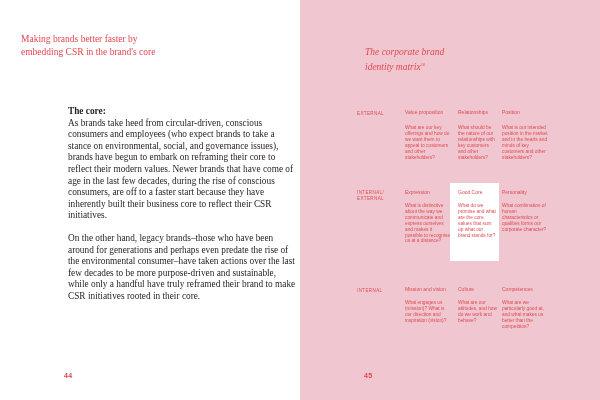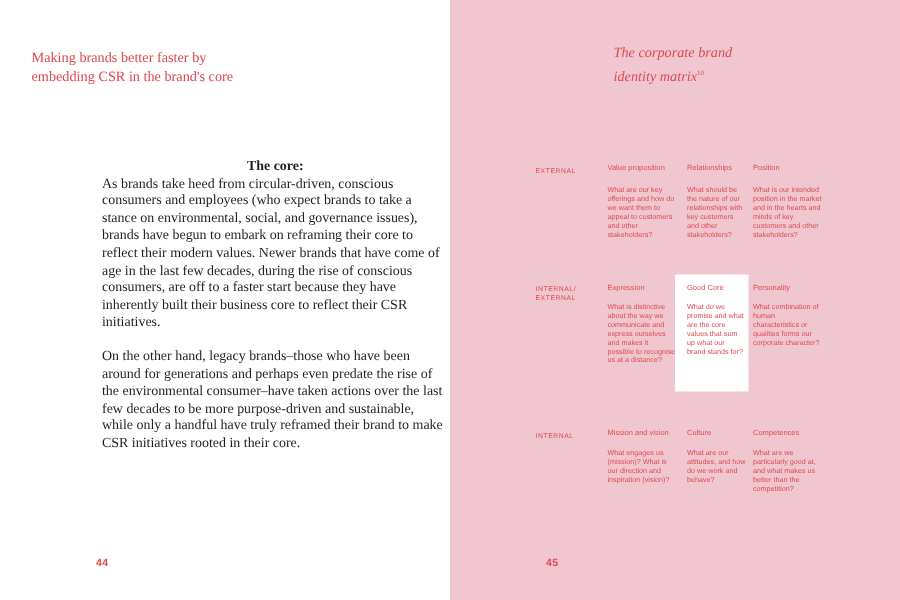--- a/index.html
+++ b/index.html
@@ -18,36 +18,36 @@
     position:absolute; left:21px; top:33px;
     font-family:"Liberation Serif", serif;
     font-size:9.5px; line-height:12.5px;
     color:#e0484f; white-space:pre-line;
   }
   .body-block {
     position:absolute; left:68px; top:106px; width:231px;
     font-size:9.3px; line-height:11.6px; color:#221e1f;
     text-align:left;
   }
-  .body-heading { font-weight:bold;text-align:center; }
+  .body-heading { font-weight:bold; }
   .body-par { margin:0 0 11px 0; }
   .body-par:last-child { margin-bottom:0; }
 
   .page-num {
     position:absolute; left:64px; top:372px;
     font-family:"Liberation Sans", sans-serif;
     font-size:7px; font-weight:bold; color:#e0484f; letter-spacing:0.3px;
   }
 
   
   .right-title {
-    position:absolute; left:65px; top:30px;
+    position:absolute; left:65px; top:46px;
     font-family:"Liberation Serif", serif; font-style:italic;
     font-size:9.5px; line-height:12.5px;
-    color:#e0484f; white-space:pre-line;margin-left:44px;
+    color:#e0484f; white-space:pre-line;
   }
   .right-title sup { font-size:4.5px; font-style:normal; }
 
   .matrix { position:absolute; left:0; top:0; width:300px; height:400px;
     font-family:"Liberation Sans", sans-serif; color:#de4b52; }
 
   .row-label {
     position:absolute; width:45px;
     font-size:4.5px; line-height:5.5px; letter-spacing:0.4px;
     text-transform:uppercase; white-space:pre-line;

